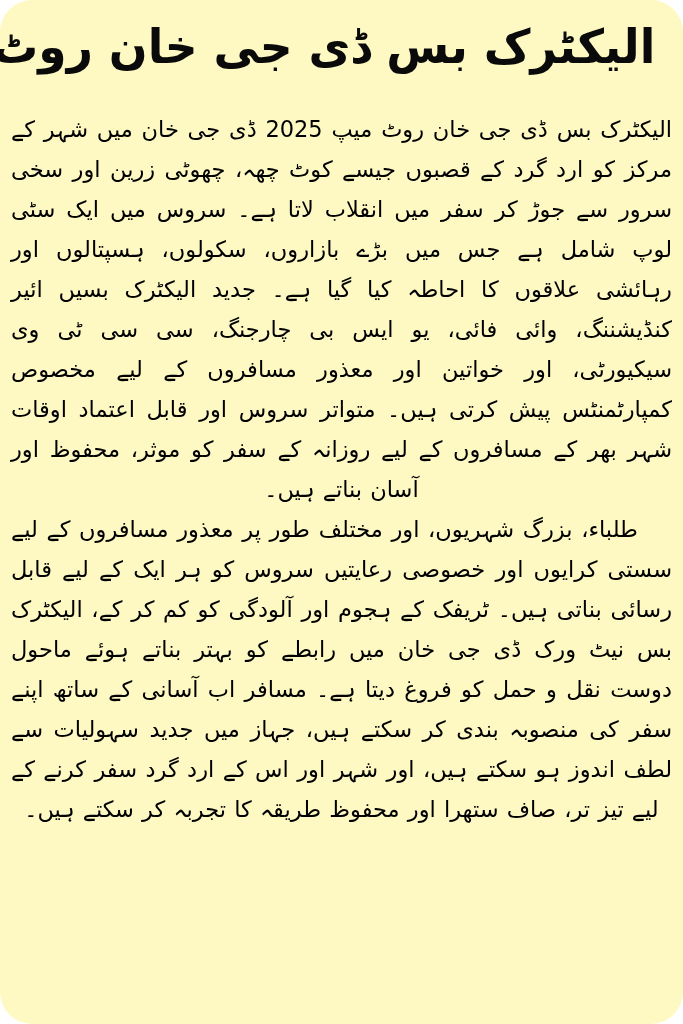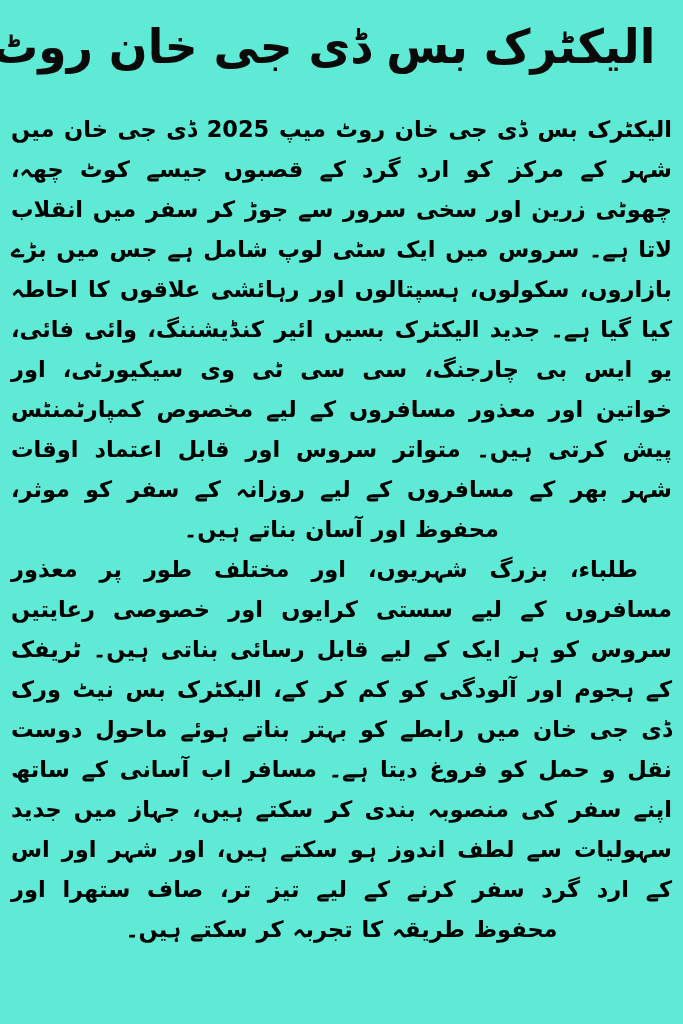--- a/index.html
+++ b/index.html
@@ -13,25 +13,26 @@
     height: 1024px;
     overflow: hidden;
     font-family: "DejaVu Sans", "Liberation Sans", sans-serif;
     color: #000000;
     position: relative;
   }
 
   .page {
     width: 683px;
     height: 1024px;
-    background: #5eead4;
+    background: #fef9c3;
     box-sizing: border-box;
     padding: 0;
     position: relative;
     overflow: hidden;
+    border-radius: 32px;
   }
 
   
   .title-wrap {
     width: 100%;
     text-align: center;
     padding: 14px 18px 0 18px;
     box-sizing: border-box;
   }
 
@@ -75,21 +76,20 @@
     direction: rtl;
     unicode-bidi: isolate;
     text-align: justify;
     text-align-last: center;
     font-family: "DejaVu Sans", "Liberation Sans", sans-serif;
     font-size: 22.5px;
     line-height: 40px;
     color: #000000;
     margin: 0;
     word-spacing: 1px;
-    font-weight: bold;
   }
 
   .para.p1 {
     margin-top: 24px;
   }
 
   .para.p2 {
     text-indent: 34px;
   }
 

